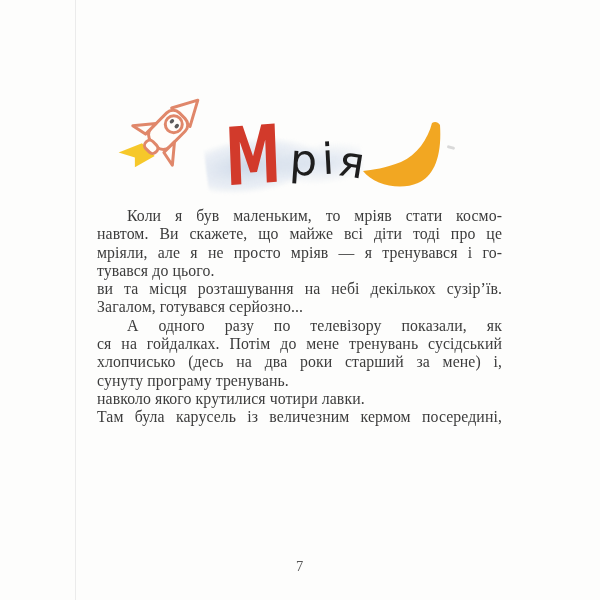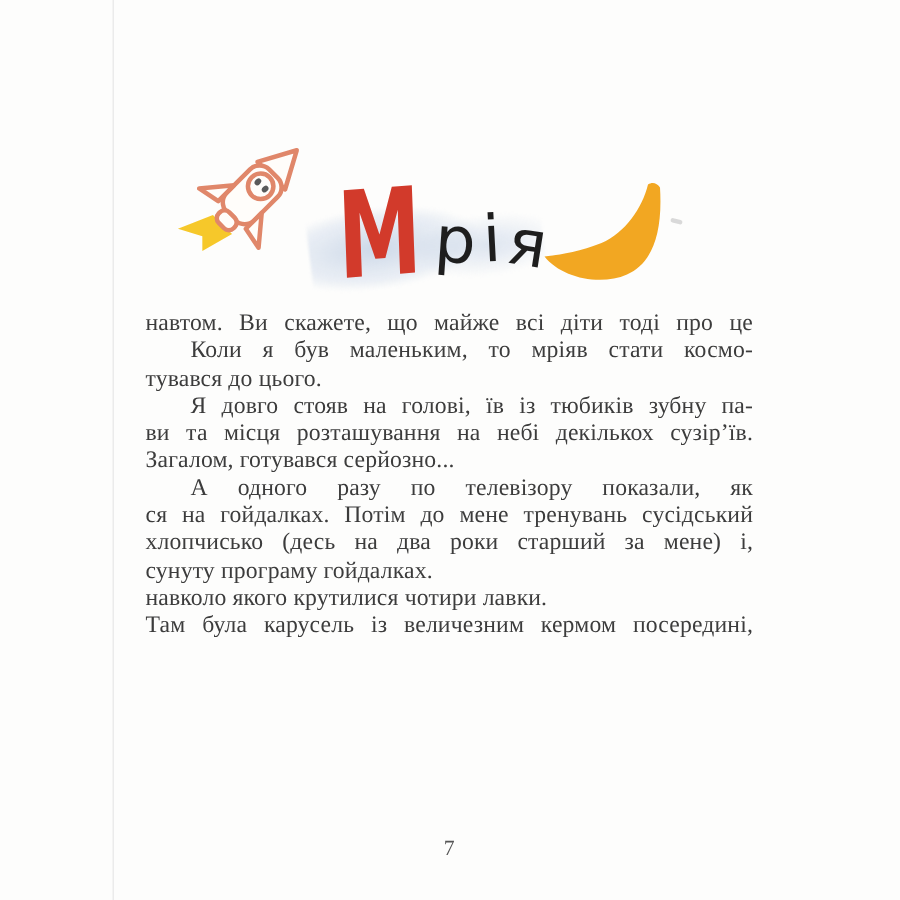--- a/index.html
+++ b/index.html
@@ -92,29 +92,29 @@
   </div>
 
   <svg class="moon" viewBox="0 0 95 75" xmlns="http://www.w3.org/2000/svg">
     <path d="M7,58 C18,72 44,78 62,70 C78,63 86,44 84,12
              C82,9 79,8 76,10 C72,26 61,42 45,49 C30,55 16,57 7,58 Z"></path>
   </svg>
 
   <div class="speck"></div>
 
   <div class="text-block">
+      <div class="line first">Коли я був маленьким, то мріяв стати космо-</div>
       <div class="line">навтом. Ви скажете, що майже всі діти тоді про це</div>
-      <div class="line first">Коли я був маленьким, то мріяв стати космо-</div>
+      <div class="line">мріяли, але я не просто мріяв — я тренувався і го-</div>
       <div class="line last">тувався до цього.</div>
-      <div class="line first">Я довго стояв на голові, їв із тюбиків зубну па-</div>
       <div class="line">ви та місця розташування на небі декількох сузір’їв.</div>
       <div class="line last">Загалом, готувався серйозно...</div>
       <div class="line first">А одного разу по телевізору показали, як</div>
       <div class="line">ся на гойдалках. Потім до мене тренувань сусідський</div>
       <div class="line">хлопчисько (десь на два роки старший за мене) і,</div>
-      <div class="line last">сунуту програму гойдалках.</div>
+      <div class="line last">сунуту програму тренувань.</div>
       <div class="line last">навколо якого крутилися чотири лавки.</div>
       <div class="line">Там була карусель із величезним кермом посередині,</div>
     </div>
 
   <div class="page-number">7</div>
 
 </div>
 
 </body></html>

